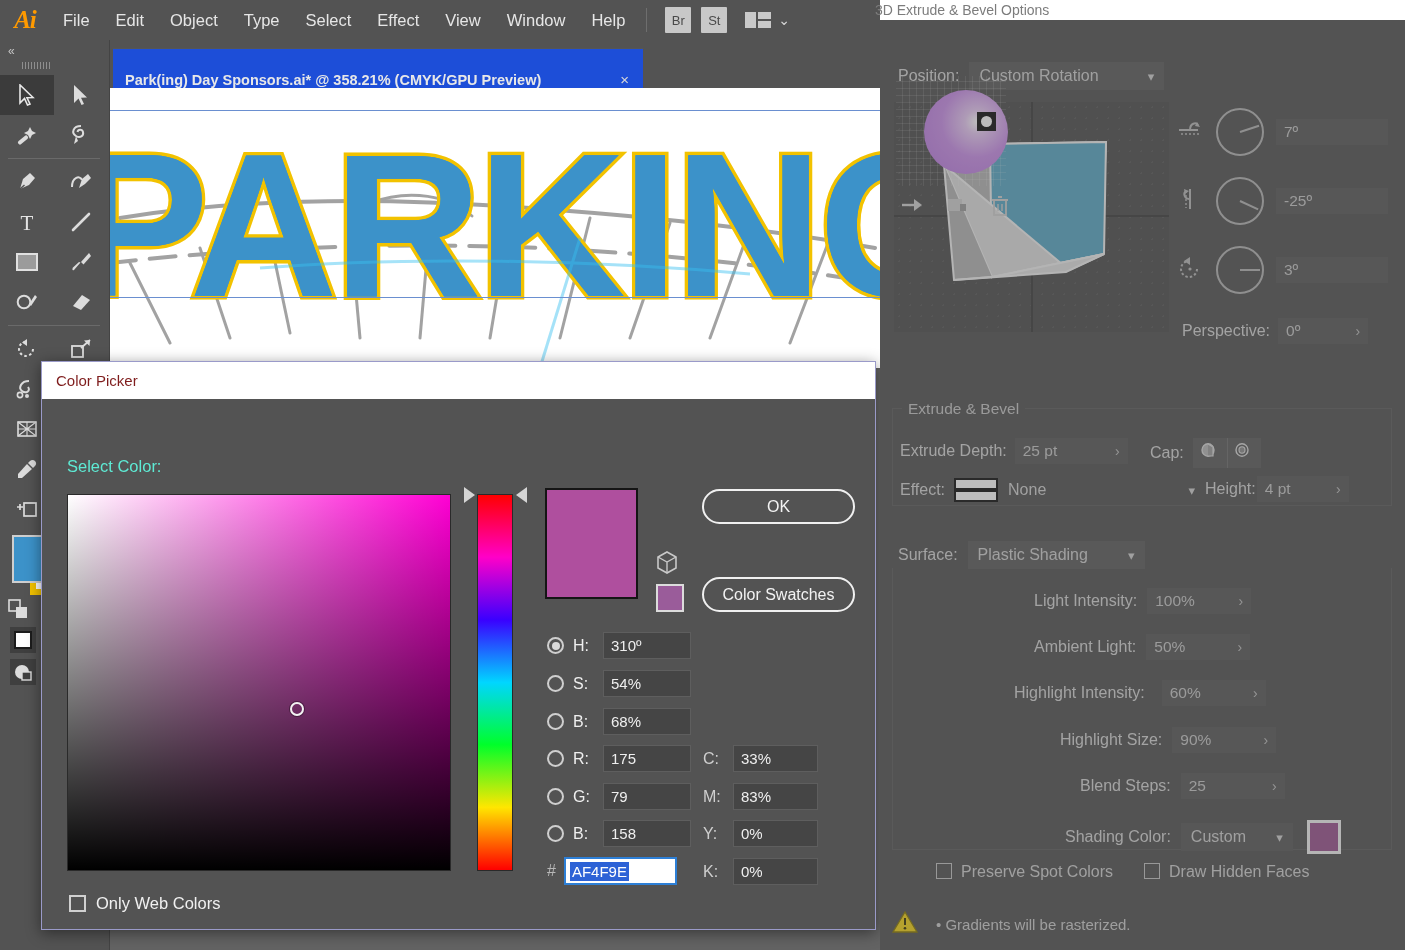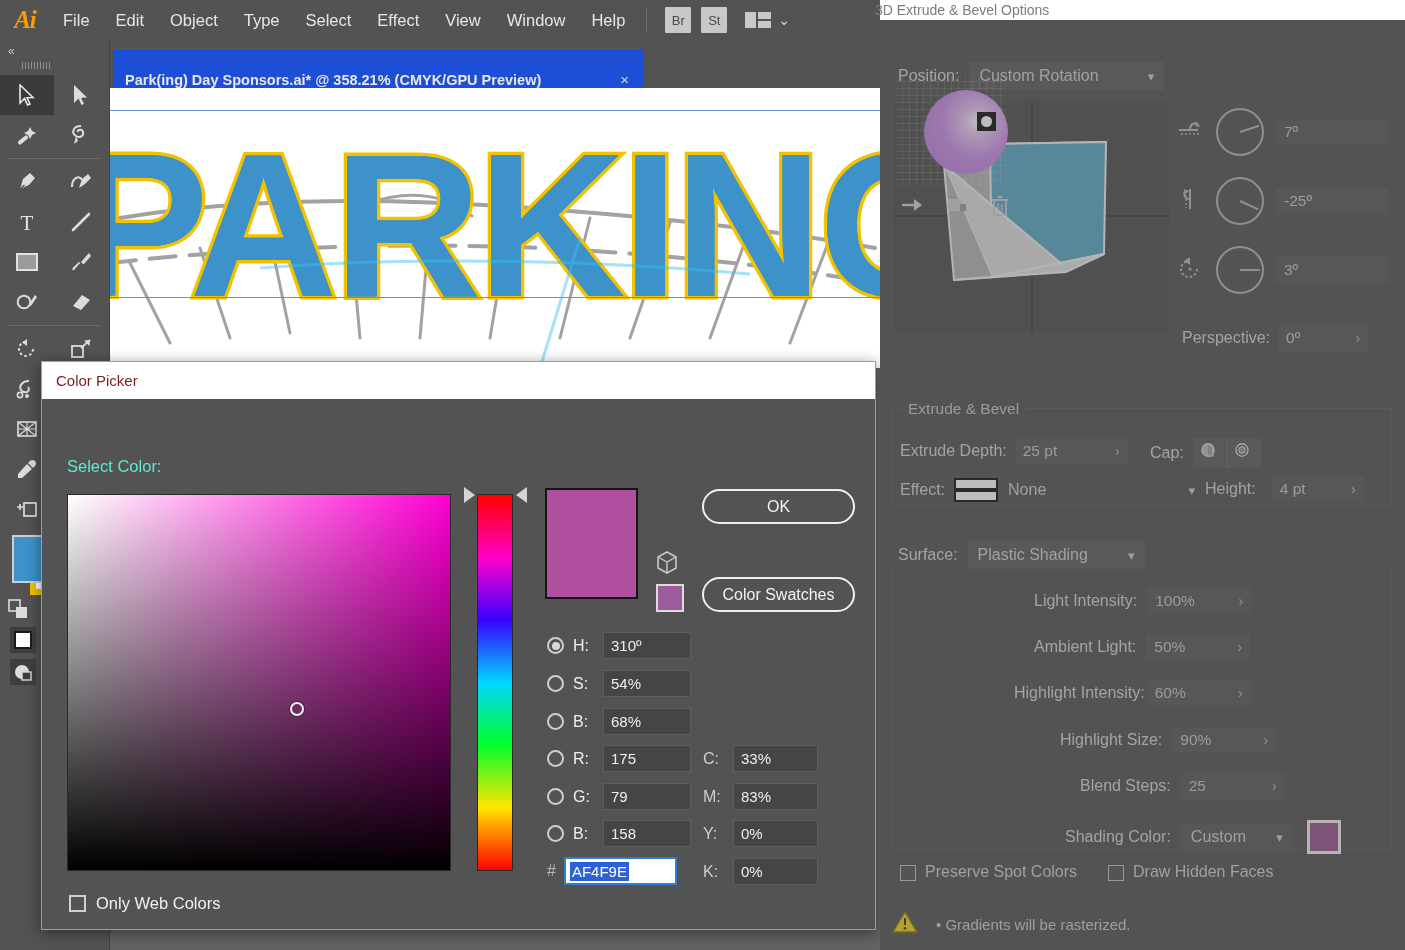--- a/index.html
+++ b/index.html
@@ -190,21 +190,21 @@
   }
   .lightdot { position: absolute; left: 81px; top: 36px; width: 19px; height: 19px;
     background: #111; display: flex; align-items: center; justify-content: center; }
   .lightdot i { width: 11px; height: 11px; background: #fff; border-radius: 50%; display:block; }
   .lightbox { position: absolute; left: 16px; top: 56px; width: 110px; height: 110px;
     background: repeating-linear-gradient(0deg,transparent 0 6px, rgba(255,255,255,.12) 6px 7px),
                 repeating-linear-gradient(90deg,transparent 0 6px, rgba(255,255,255,.12) 6px 7px);
   }
   .lrow { position: absolute; left: 20px; top: 175px; display: flex; gap: 22px; color: #d0d0d0; }
 
-  .p3chk { position: absolute; display: flex; align-items: flex-end; }
+  .p3chk { position: absolute; display: flex; align-items: flex-start; margin-left: 36px; }
   .p3chk .b { width: 16px; height: 16px; border: 1px solid #c3c3c3; }
   .p3chk span { color: #cfcfcf; font-size: 16px; margin-left: 9px; }
 
   .warnrow { position: absolute; left: 12px; top: 890px; display: flex; align-items: center; }
   .warnrow .msg { color: #cdcdcd; font-size: 15px; margin-left: 18px; }
 
   .dialrow { position: absolute; display: flex; align-items: center; gap: 12px; }
   .dial { width: 48px; height: 48px; border: 2px solid #b5b5b5; border-radius: 50%; position: relative; }
   .dial i { position: absolute; left: 50%; top: 50%; height: 2px; background: #b5b5b5;
     transform-origin: 0 50%; display: block; }
@@ -606,21 +606,21 @@
             </svg>
         </span>
         <div class="dial">
             <i style="width:20px; transform:translate(0,-50%) rotate(0deg);"></i>
           </div>
         <div class="p3-inp" style="width:112px;">
           <span>3º</span>
         </div>
       </div>
 
-      <div class="p3-row" style="left:302px; top:305px;">
+      <div class="p3-row" style="left:302px; top:298px;">
         <div class="p3-lab">Perspective:</div>
         <div class="p3-inp" style="width:90px; margin-left:8px;">
           <span>0º</span>
           <span class="arr">›</span>
         </div>
       </div>
 
       <div class="fieldset" style="left:12px; top:388px; width:500px; height:98px;"></div>
       <div class="fs-legend" style="left:22px; top:380px;">Extrude &amp; Bevel</div>
 
@@ -655,21 +655,21 @@
           <div style="height:8px; background:#fff;"></div>
           <div style="height:8px; background:#fff;"></div>
         </div>
         <div class="p3-sel" style="width:207px; background:transparent;">
           <span>None</span>
           <span class="cv">▾</span>
         </div>
       </div>
       <div class="p3-row" style="left:325px; top:456px;">
         <div class="p3-lab">Height:</div>
-        <div class="p3-inp" style="width:92px; margin-left:16px;">
+        <div class="p3-inp" style="width:92px; margin-left:1px;">
           <span>4 pt</span>
           <span class="arr">›</span>
         </div>
       </div>
 
       <div class="p3-row" style="left:18px; top:521px;">
         <div class="p3-lab">Surface:</div>
         <div class="p3-sel" style="width:177px; margin-left:10px;">
           <span>Plastic Shading</span>
           <span class="cv">▾</span>
@@ -715,21 +715,21 @@
       </div>
       <div class="p3-row" style="left:154px; top:614px;">
         <div class="p3-lab">Ambient Light:</div>
         <div class="p3-inp" style="width:104px; margin-left:10px;">
           <span>50%</span>
           <span class="arr">›</span>
         </div>
       </div>
       <div class="p3-row" style="left:134px; top:660px;">
         <div class="p3-lab">Highlight Intensity:</div>
-        <div class="p3-inp" style="width:104px; margin-left:2px;">
+        <div class="p3-inp" style="width:104px; margin-left:17px;">
           <span>60%</span>
           <span class="arr">›</span>
         </div>
       </div>
       <div class="p3-row" style="left:180px; top:707px;">
         <div class="p3-lab">Highlight Size:</div>
         <div class="p3-inp" style="width:104px; margin-left:10px;">
           <span>90%</span>
           <span class="arr">›</span>
         </div>

